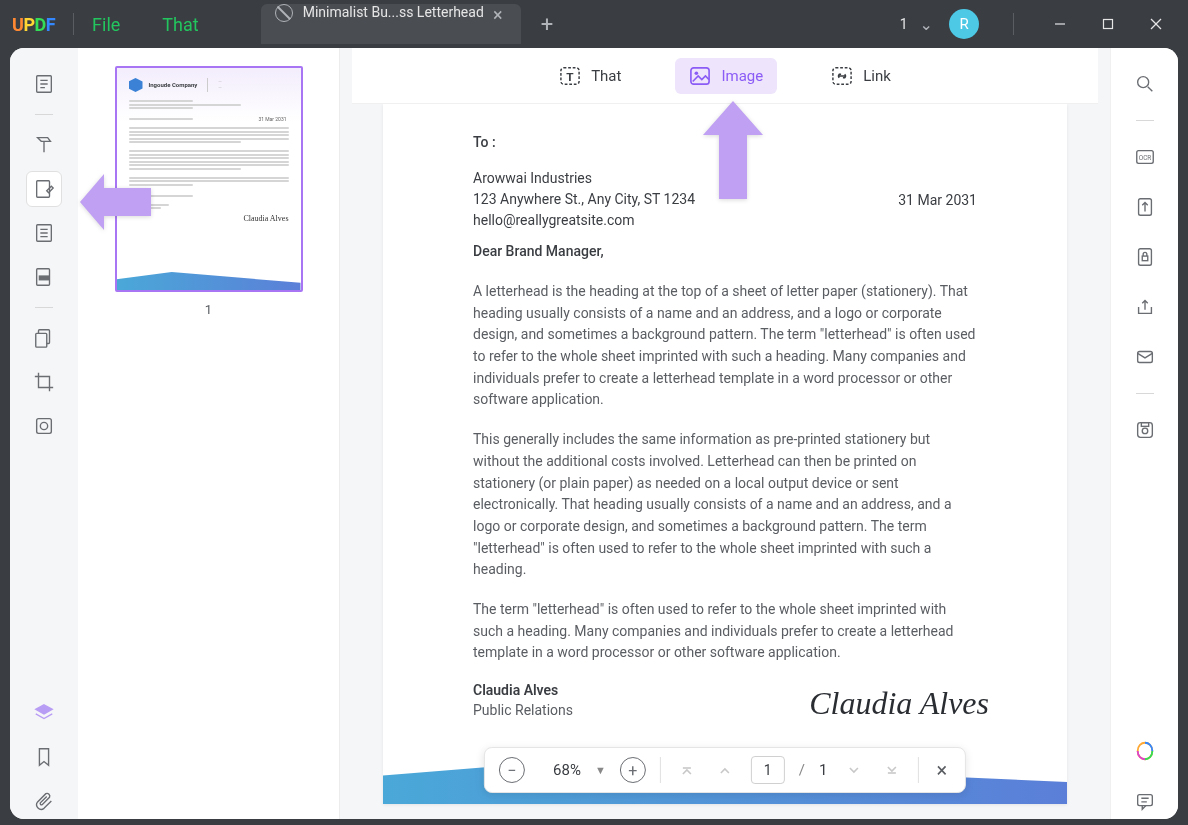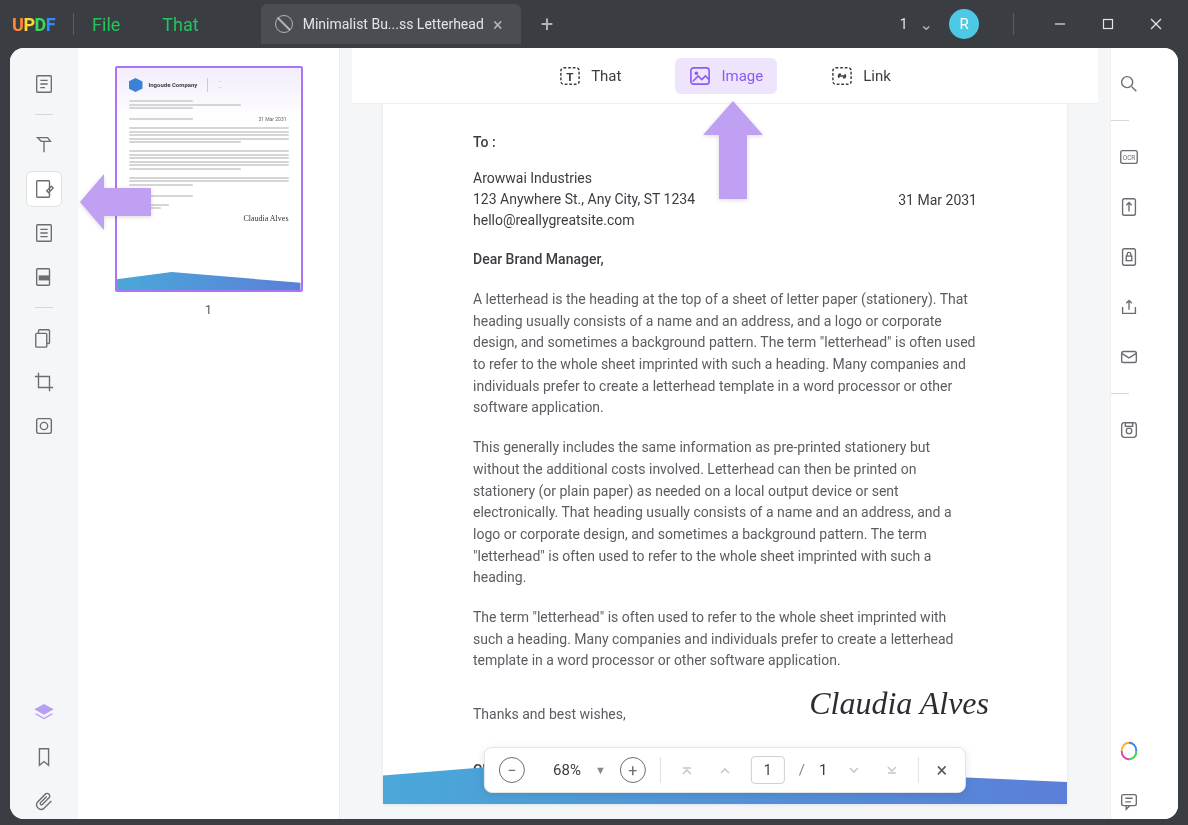--- a/index.html
+++ b/index.html
@@ -2,21 +2,21 @@
 <html><head>
 <meta charset="utf-8">
 <style>
 *{margin:0;padding:0;box-sizing:border-box;font-family:-apple-system,BlinkMacSystemFont,"Segoe UI",Roboto,Arial,sans-serif}
 body{background:#3a3d42;width:1188px;height:825px;overflow:hidden;position:relative}
 .titlebar{height:48px;display:flex;align-items:center;padding:0 12px;color:#e5e5e6;background:#3a3d42}
 .logo{font-weight:700;font-size:18px;letter-spacing:-0.5px}
 .logo .u{color:#ff8833}.logo .p{color:#ffd633}.logo .d{color:#33dd55}.logo .f{color:#3388ff}
 .vdiv{width:1px;height:22px;background:#5a5d62;margin:0 18px}
 .menu-item{color:#22c55e;font-size:18px;margin-right:42px;cursor:pointer}
-.tab{display:flex;align-items:center;background:#4a4d52;height:40px;padding:0 14px;border-radius:6px 6px 0 0;margin-left:20px;min-width:260px}
+.tab{display:flex;background:#4a4d52;height:40px;padding:0 14px;border-radius:6px 6px 0 0;margin-left:20px;min-width:260px}
 .tab-icon{width:18px;height:18px;border:1.5px solid #b0b3b8;border-radius:50%;margin-right:10px;position:relative}
 .tab-icon::before{content:"";position:absolute;width:18px;height:1.5px;background:#b0b3b8;top:7px;left:-1px;transform:rotate(45deg)}
 .tab-title{color:#e5e5e6;font-size:14px;flex:1}
 .tab-close{color:#b0b3b8;font-size:18px;cursor:pointer;padding:0 4px}
 .new-tab{color:#b0b3b8;font-size:22px;margin-left:20px;cursor:pointer}
 .win-ctrl{margin-left:auto;display:flex;align-items:center;gap:8px}
 .win-num{color:#e5e5e6;font-size:14px;margin-right:4px}
 .win-chev{color:#b0b3b8}
 .avatar{width:30px;height:30px;border-radius:50%;background:#4dc9e6;color:#fff;display:flex;align-items:center;justify-content:center;font-size:15px;margin:0 8px}
 .win-btn{width:40px;height:32px;display:flex;align-items:center;justify-content:center;cursor:pointer}
@@ -46,40 +46,40 @@
 .thumb-num{font-size:13px;color:#5a5d62;margin-top:10px}
 .main-area{flex:1;background:#f5f6f7;display:flex;flex-direction:column;position:relative}
 .edit-toolbar{height:56px;background:#fff;display:flex;align-items:center;justify-content:center;gap:40px;border-bottom:1px solid #f0f0f0;margin:0 12px}
 .tool-btn{display:flex;align-items:center;gap:10px;padding:8px 14px;border-radius:6px;cursor:pointer;font-size:15px;color:#3a3d42}
 .tool-btn.active{background:#eee4fb;color:#8b5cf6}
 .tool-btn svg{width:22px;height:20px}
 .doc-scroll{flex:1;overflow:hidden;padding:0 24px;position:relative}
 .page{background:#fff;width:684px;margin:0 auto;padding:30px 90px 0;min-height:700px;box-shadow:0 1px 3px rgba(0,0,0,0.08);position:relative}
 .page-footer{position:absolute;bottom:0;left:0;right:0;height:44px;background:linear-gradient(90deg,#4aa8d8 0%,#5b7fd8 100%);clip-path:polygon(0 35%,28% 0,100% 50%,100% 100%,0 100%)}
 .doc-to{font-size:14px;color:#3a3d42;font-weight:500;margin-bottom:18px}
-.doc-addr{font-size:14px;color:#3a3d42;line-height:1.5;margin-bottom:20px}
+.doc-addr{font-size:14px;color:#3a3d42;line-height:1.5;margin-bottom:12px}
 .doc-date{position:absolute;right:90px;top:88px;font-size:14px;color:#3a3d42}
 .doc-greeting{font-size:14px;font-weight:500;color:#3a3d42;margin-bottom:22px}
 .doc-para{font-size:14px;color:#5a5d62;line-height:1.55;margin-bottom:18px}
 .doc-thanks{font-size:14px;color:#5a5d62;margin-top:34px;margin-bottom:40px}
 .doc-signer{font-size:14px;font-weight:600;color:#3a3d42}
 .doc-role{font-size:14px;color:#5a5d62;margin-top:4px}
 .doc-signature{position:absolute;right:78px;bottom:82px;font-family:"Brush Script MT",cursive;font-size:32px;color:#2a2d32;font-style:italic}
 .bottom-bar{position:absolute;bottom:26px;left:50%;transform:translateX(-50%);background:#fff;border:1px solid #e5e5e5;border-radius:8px;height:46px;display:flex;align-items:center;padding:0 14px;gap:14px;box-shadow:0 2px 8px rgba(0,0,0,0.1)}
 .zoom-btn{width:26px;height:26px;border:1.5px solid #6a6d72;border-radius:50%;display:flex;align-items:center;justify-content:center;cursor:pointer;color:#6a6d72;font-size:16px}
 .zoom-val{font-size:15px;color:#3a3d42;min-width:42px;text-align:right}
 .zoom-drop{color:#888;font-size:11px;cursor:pointer}
 .bar-div{width:1px;height:26px;background:#e0e0e0}
 .nav-btn{width:24px;height:24px;display:flex;align-items:center;justify-content:center;cursor:pointer;color:#5a5d62}
 .nav-btn.disabled{color:#c8c8c8}
 .page-input{width:34px;height:28px;border:1px solid #d0d0d0;border-radius:4px;text-align:center;font-size:14px;color:#3a3d42}
 .page-sep{color:#888;font-size:15px}
 .page-total{color:#3a3d42;font-size:15px}
 .close-bar{color:#5a5d62;font-size:20px;cursor:pointer;padding:0 4px}
-.right-rail{width:68px;background:#fff;display:flex;flex-direction:column;padding-top:18px;gap:14px;border-left:1px solid #f0f0f0}
+.right-rail{width:68px;background:#fff;display:flex;flex-direction:column;align-items:center;padding-top:18px;gap:14px;border-left:1px solid #f0f0f0}
 .right-rail .rail-btn svg{stroke:#6a6d72}
 .ai-btn svg{stroke:none}
 .arrow-anno{position:absolute;z-index:50}
 .arrow-anno svg{filter:drop-shadow(0 1px 2px rgba(0,0,0,0.15))}
 </style>
 </head>
 <body>
 
 <div class="titlebar">
   <div class="logo"><span class="u">U</span><span class="p">P</span><span class="d">D</span><span class="f">F</span></div>
@@ -268,21 +268,20 @@
         <div class="doc-addr">
           <div>Arowwai Industries</div>
           <div>123 Anywhere St., Any City, ST 1234</div>
           <div>hello@reallygreatsite.com</div>
         </div>
         <div class="doc-date">31 Mar 2031</div>
         <div class="doc-greeting">Dear Brand Manager,</div>
         <div class="doc-para">A letterhead is the heading at the top of a sheet of letter paper (stationery). That heading usually consists of a name and an address, and a logo or corporate design, and sometimes a background pattern. The term "letterhead" is often used to refer to the whole sheet imprinted with such a heading. Many companies and individuals prefer to create a letterhead template in a word processor or other software application.</div>
         <div class="doc-para">This generally includes the same information as pre-printed stationery but without the additional costs involved. Letterhead can then be printed on stationery (or plain paper) as needed on a local output device or sent electronically. That heading usually consists of a name and an address, and a logo or corporate design, and sometimes a background pattern. The term "letterhead" is often used to refer to the whole sheet imprinted with such a heading.</div>
         <div class="doc-para">The term "letterhead" is often used to refer to the whole sheet imprinted with such a heading. Many companies and individuals prefer to create a letterhead template in a word processor or other software application.</div>
-        <div class="doc-thanks">Thanks and best wishes,</div>
         <div class="doc-signer">Claudia Alves</div>
         <div class="doc-role">Public Relations</div>
         <div class="doc-signature">Claudia Alves</div>
         <div class="page-footer"></div>
       </div>
     </div>
 
     <div class="bottom-bar">
       <div class="zoom-btn">−</div>
       <div class="zoom-val">68%</div>

